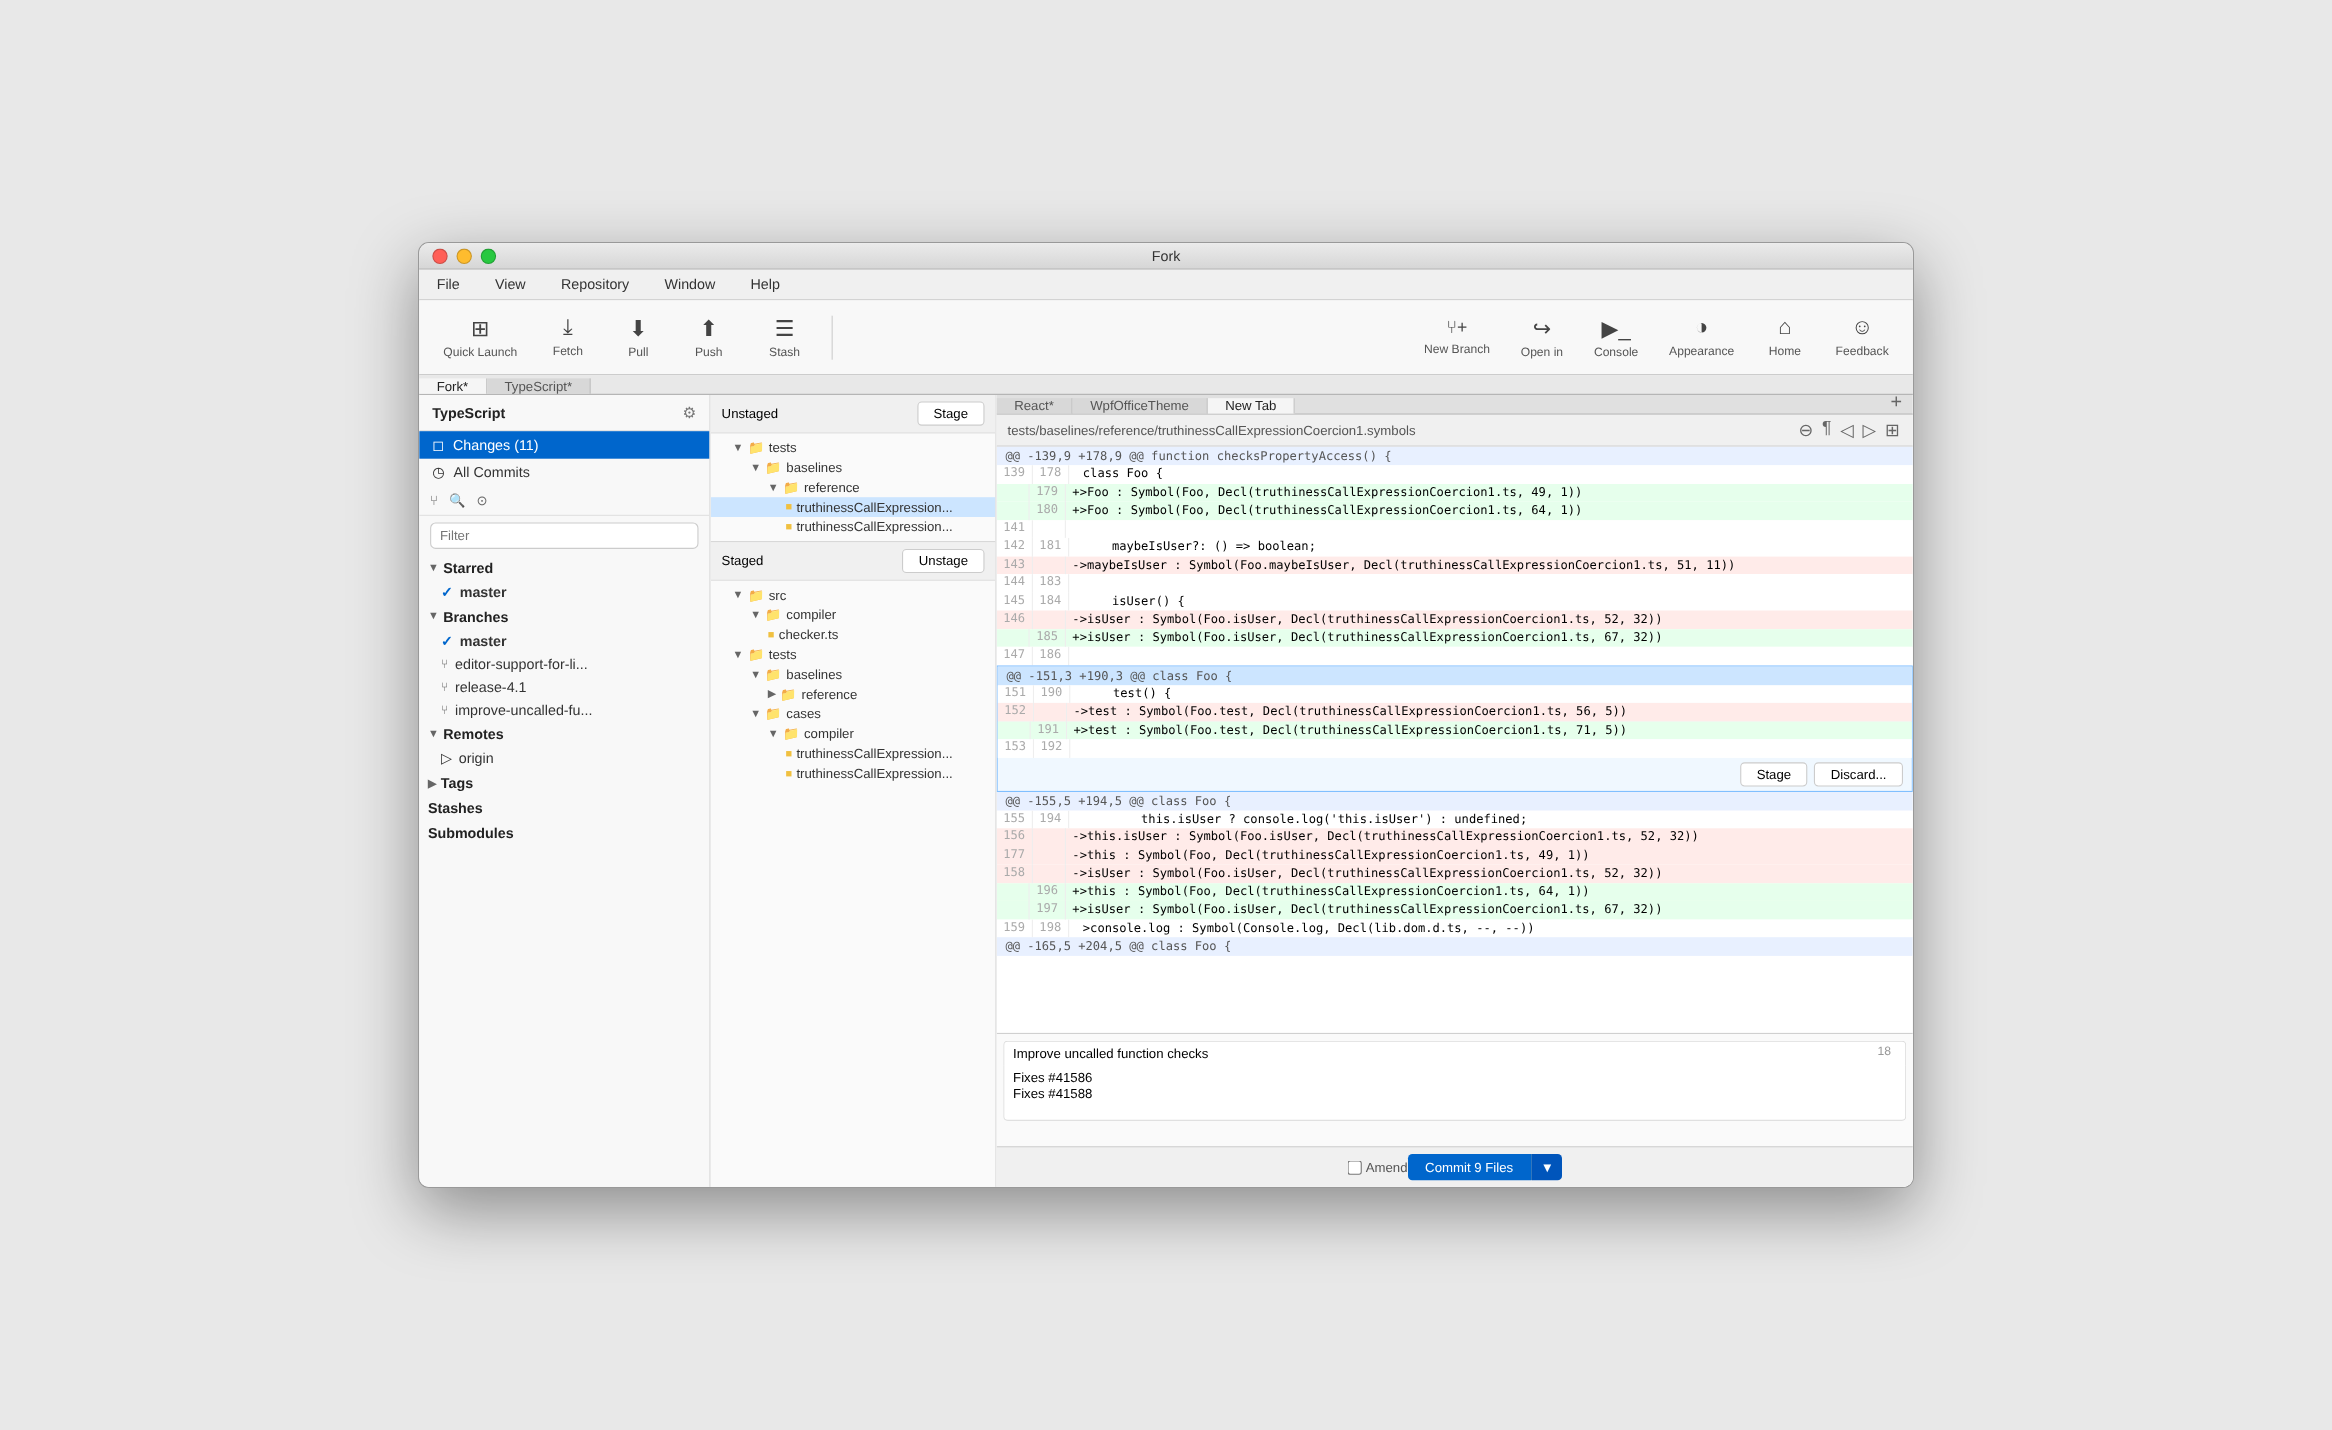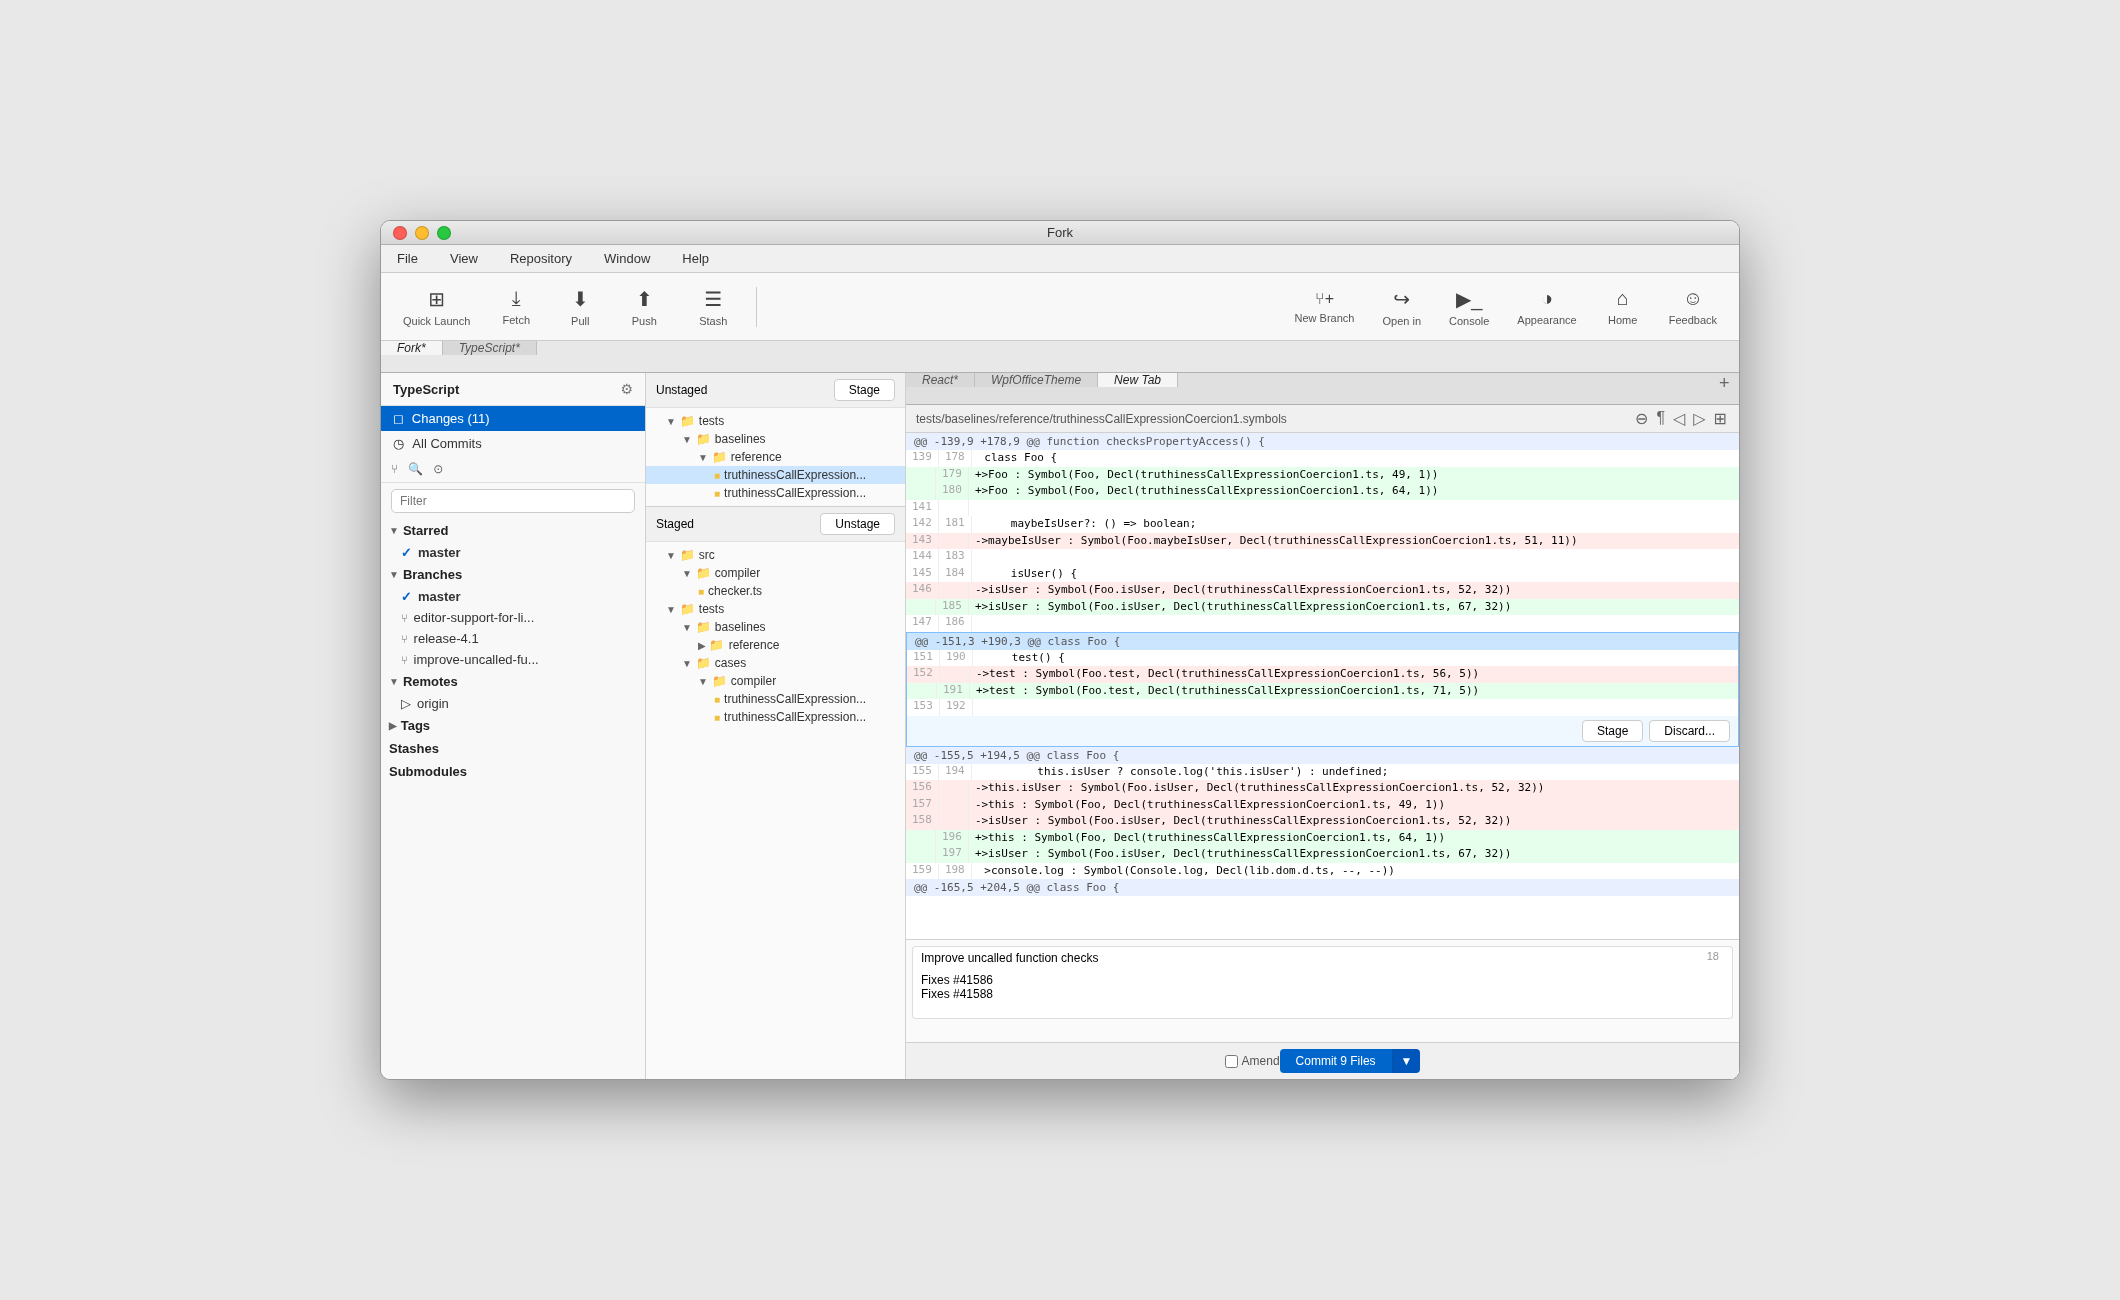--- a/index.html
+++ b/index.html
@@ -12,21 +12,21 @@
     .tb-min { background: #febc2e; }
     .tb-max { background: #28c840; }
     .title-bar-title { font-size: 13px; font-weight: 500; color: #333; }
     .menubar { background: #f0f0f0; height: 28px; display: flex; align-items: center; padding: 0 10px; gap: 20px; border-bottom: 1px solid #ccc; flex-shrink: 0; }
     .menu-item { font-size: 13px; color: #333; cursor: pointer; padding: 2px 6px; border-radius: 3px; }
     .toolbar { background: #f8f8f8; height: 68px; display: flex; align-items: center; padding: 0 10px; border-bottom: 1px solid #ccc; gap: 4px; flex-shrink: 0; }
     .toolbar-btn { display: flex; flex-direction: column; align-items: center; justify-content: center; padding: 6px 12px; cursor: pointer; border-radius: 6px; min-width: 60px; gap: 4px; }
     .toolbar-btn-icon { font-size: 20px; color: #444; }
     .toolbar-btn-label { font-size: 11px; color: #555; }
     .toolbar-separator { width: 1px; height: 40px; background: #ccc; margin: 0 4px; }
-    .tab-bar { background: #e8e8e8; height: 32px; display: flex; align-items: flex-start; border-bottom: 1px solid #b0b0b0; flex-shrink: 0; font-style: italic; }
+    .tab-bar { background: #e8e8e8; height: 18px; display: flex; align-items: flex-end; border-bottom: 1px solid #b0b0b0; flex-shrink: 0; }
     .tab { display: flex; align-items: center; padding: 0 16px; font-size: 12px; color: #555; cursor: pointer; border-right: 1px solid #c0c0c0; background: #d8d8d8; white-space: nowrap; }
     .tab.active { background: #f5f5f5; color: #222; font-weight: 500; }
     .tab-add { display: flex; align-items: center; justify-content: center; width: 30px; font-size: 18px; color: #666; cursor: pointer; margin-left: auto; }
     .main-content { display: flex; flex: 1; overflow: hidden; }
     .left-sidebar { width: 265px; background: #f8f8f8; border-right: 1px solid #d0d0d0; display: flex; flex-direction: column; flex-shrink: 0; overflow: hidden; }
     .sidebar-header { padding: 8px 12px; display: flex; align-items: center; justify-content: space-between; border-bottom: 1px solid #e0e0e0; }
     .sidebar-title { font-size: 13px; font-weight: 600; color: #222; }
     .sidebar-gear { color: #777; cursor: pointer; font-size: 14px; }
     .sidebar-nav { display: flex; flex-direction: column; }
     .sidebar-nav-item { display: flex; align-items: center; padding: 5px 12px; font-size: 13px; color: #333; cursor: pointer; gap: 8px; }
@@ -473,21 +473,21 @@
           <span class="diff-line-num">155</span>
           <span class="diff-line-num2">194</span>
           <span class="diff-line-content">         this.isUser ? console.log('this.isUser') : undefined;</span>
         </div>
         <div class="diff-line removed">
           <span class="diff-line-num">156</span>
           <span class="diff-line-num2"></span>
           <span class="diff-line-content">-&gt;this.isUser : Symbol(Foo.isUser, Decl(truthinessCallExpressionCoercion1.ts, 52, 32))</span>
         </div>
         <div class="diff-line removed">
-          <span class="diff-line-num">157</span>
+          <span class="diff-line-num">177</span>
           <span class="diff-line-num2"></span>
           <span class="diff-line-content">-&gt;this : Symbol(Foo, Decl(truthinessCallExpressionCoercion1.ts, 49, 1))</span>
         </div>
         <div class="diff-line removed">
           <span class="diff-line-num">158</span>
           <span class="diff-line-num2"></span>
           <span class="diff-line-content">-&gt;isUser : Symbol(Foo.isUser, Decl(truthinessCallExpressionCoercion1.ts, 52, 32))</span>
         </div>
         <div class="diff-line added">
           <span class="diff-line-num"></span>

